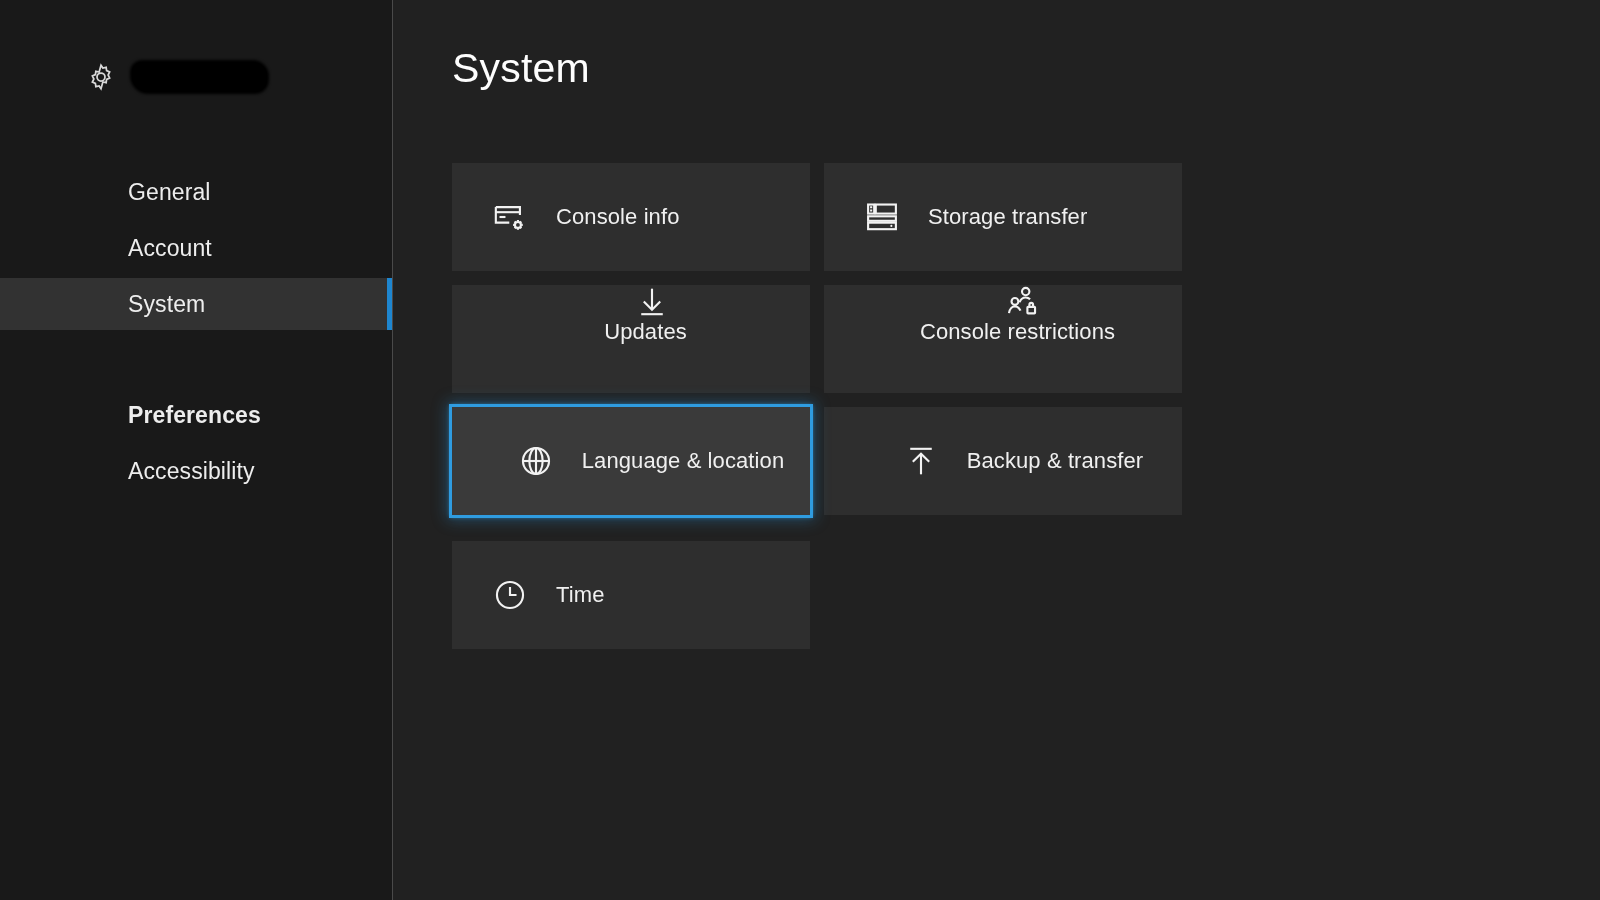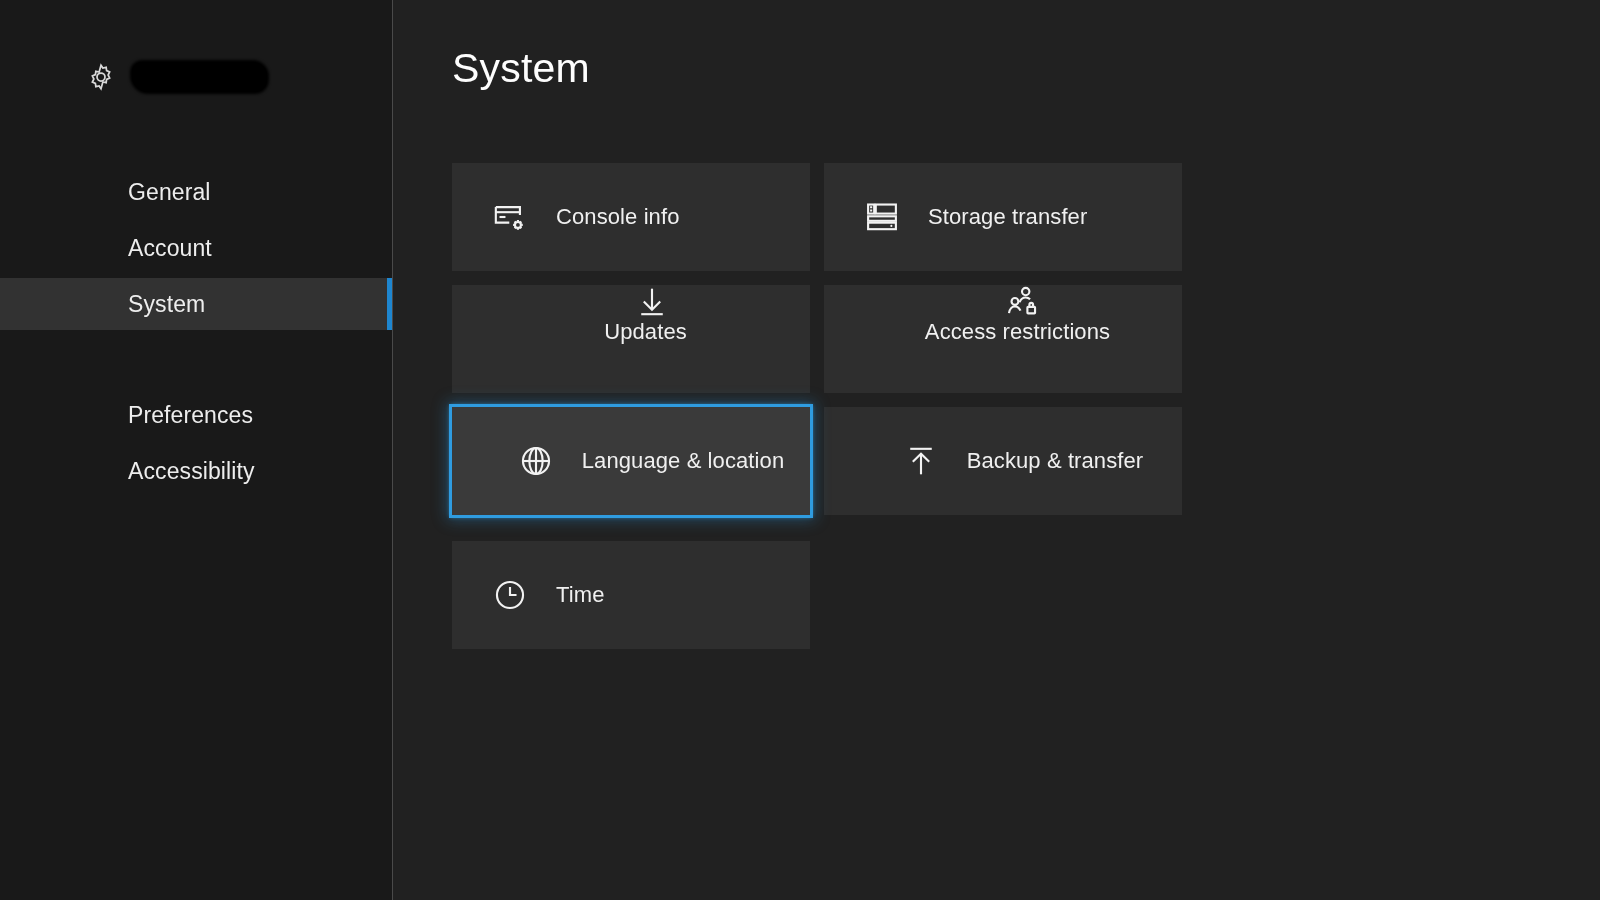--- a/index.html
+++ b/index.html
@@ -116,21 +116,21 @@
     <div class="nav-item" style="top:166px;">
       <span class="nav-label">General</span>
     </div>
     <div class="nav-item" style="top:222px;">
       <span class="nav-label">Account</span>
     </div>
     <div class="nav-item selected" style="top:278px;">
       <span class="nav-label">System</span>
       <span class="nav-accent"></span>
     </div>
-    <div class="nav-item" style="top:389px;">
+    <div class="nav-item" style="top:389px;font-weight:bold;">
       <span class="nav-label">Preferences</span>
     </div>
     <div class="nav-item" style="top:445px;">
       <span class="nav-label">Accessibility</span>
     </div>
   </div>
   <div id="sidebar-divider"></div>
 
   <div id="main">
 
@@ -180,21 +180,21 @@
         <span class="tile-icon">
           <svg viewBox="0 0 24 24" width="34" height="34" fill="none" stroke="currentColor" stroke-width="1.5">
             <circle cx="13.2" cy="4.6" r="2.6"></circle>
             <path d="M8.9 12.2c.7-2.1 2.4-3.4 4.3-3.4 1.2 0 2.3.5 3.1 1.3"></path>
             <circle cx="5.6" cy="11.6" r="2.4"></circle>
             <path d="M1.4 19.8c.4-2.9 2.2-4.7 4.2-4.7 1.6 0 3.1 1.1 3.9 3"></path>
             <rect x="14.4" y="15.4" width="5.4" height="4.6" rx=".5"></rect>
             <path d="M15.8 15.4v-1.5a1.3 1.3 0 0 1 2.6 0v1.5"></path>
           </svg>
         </span>
-        <span class="tile-label">Access restrictions</span>
+        <span class="tile-label">Console restrictions</span>
       </div>
 
       <div class="tile c0 r2 focused">
         <span class="tile-icon">
           <svg viewBox="0 0 24 24" width="34" height="34" fill="none" stroke="currentColor" stroke-width="1.5">
             <circle cx="12" cy="12" r="9.2"></circle>
             <path d="M2.8 12h18.4"></path>
             <path d="M12 2.8v18.4"></path>
             <ellipse cx="12" cy="12" rx="4.7" ry="9.2"></ellipse>
           </svg>

